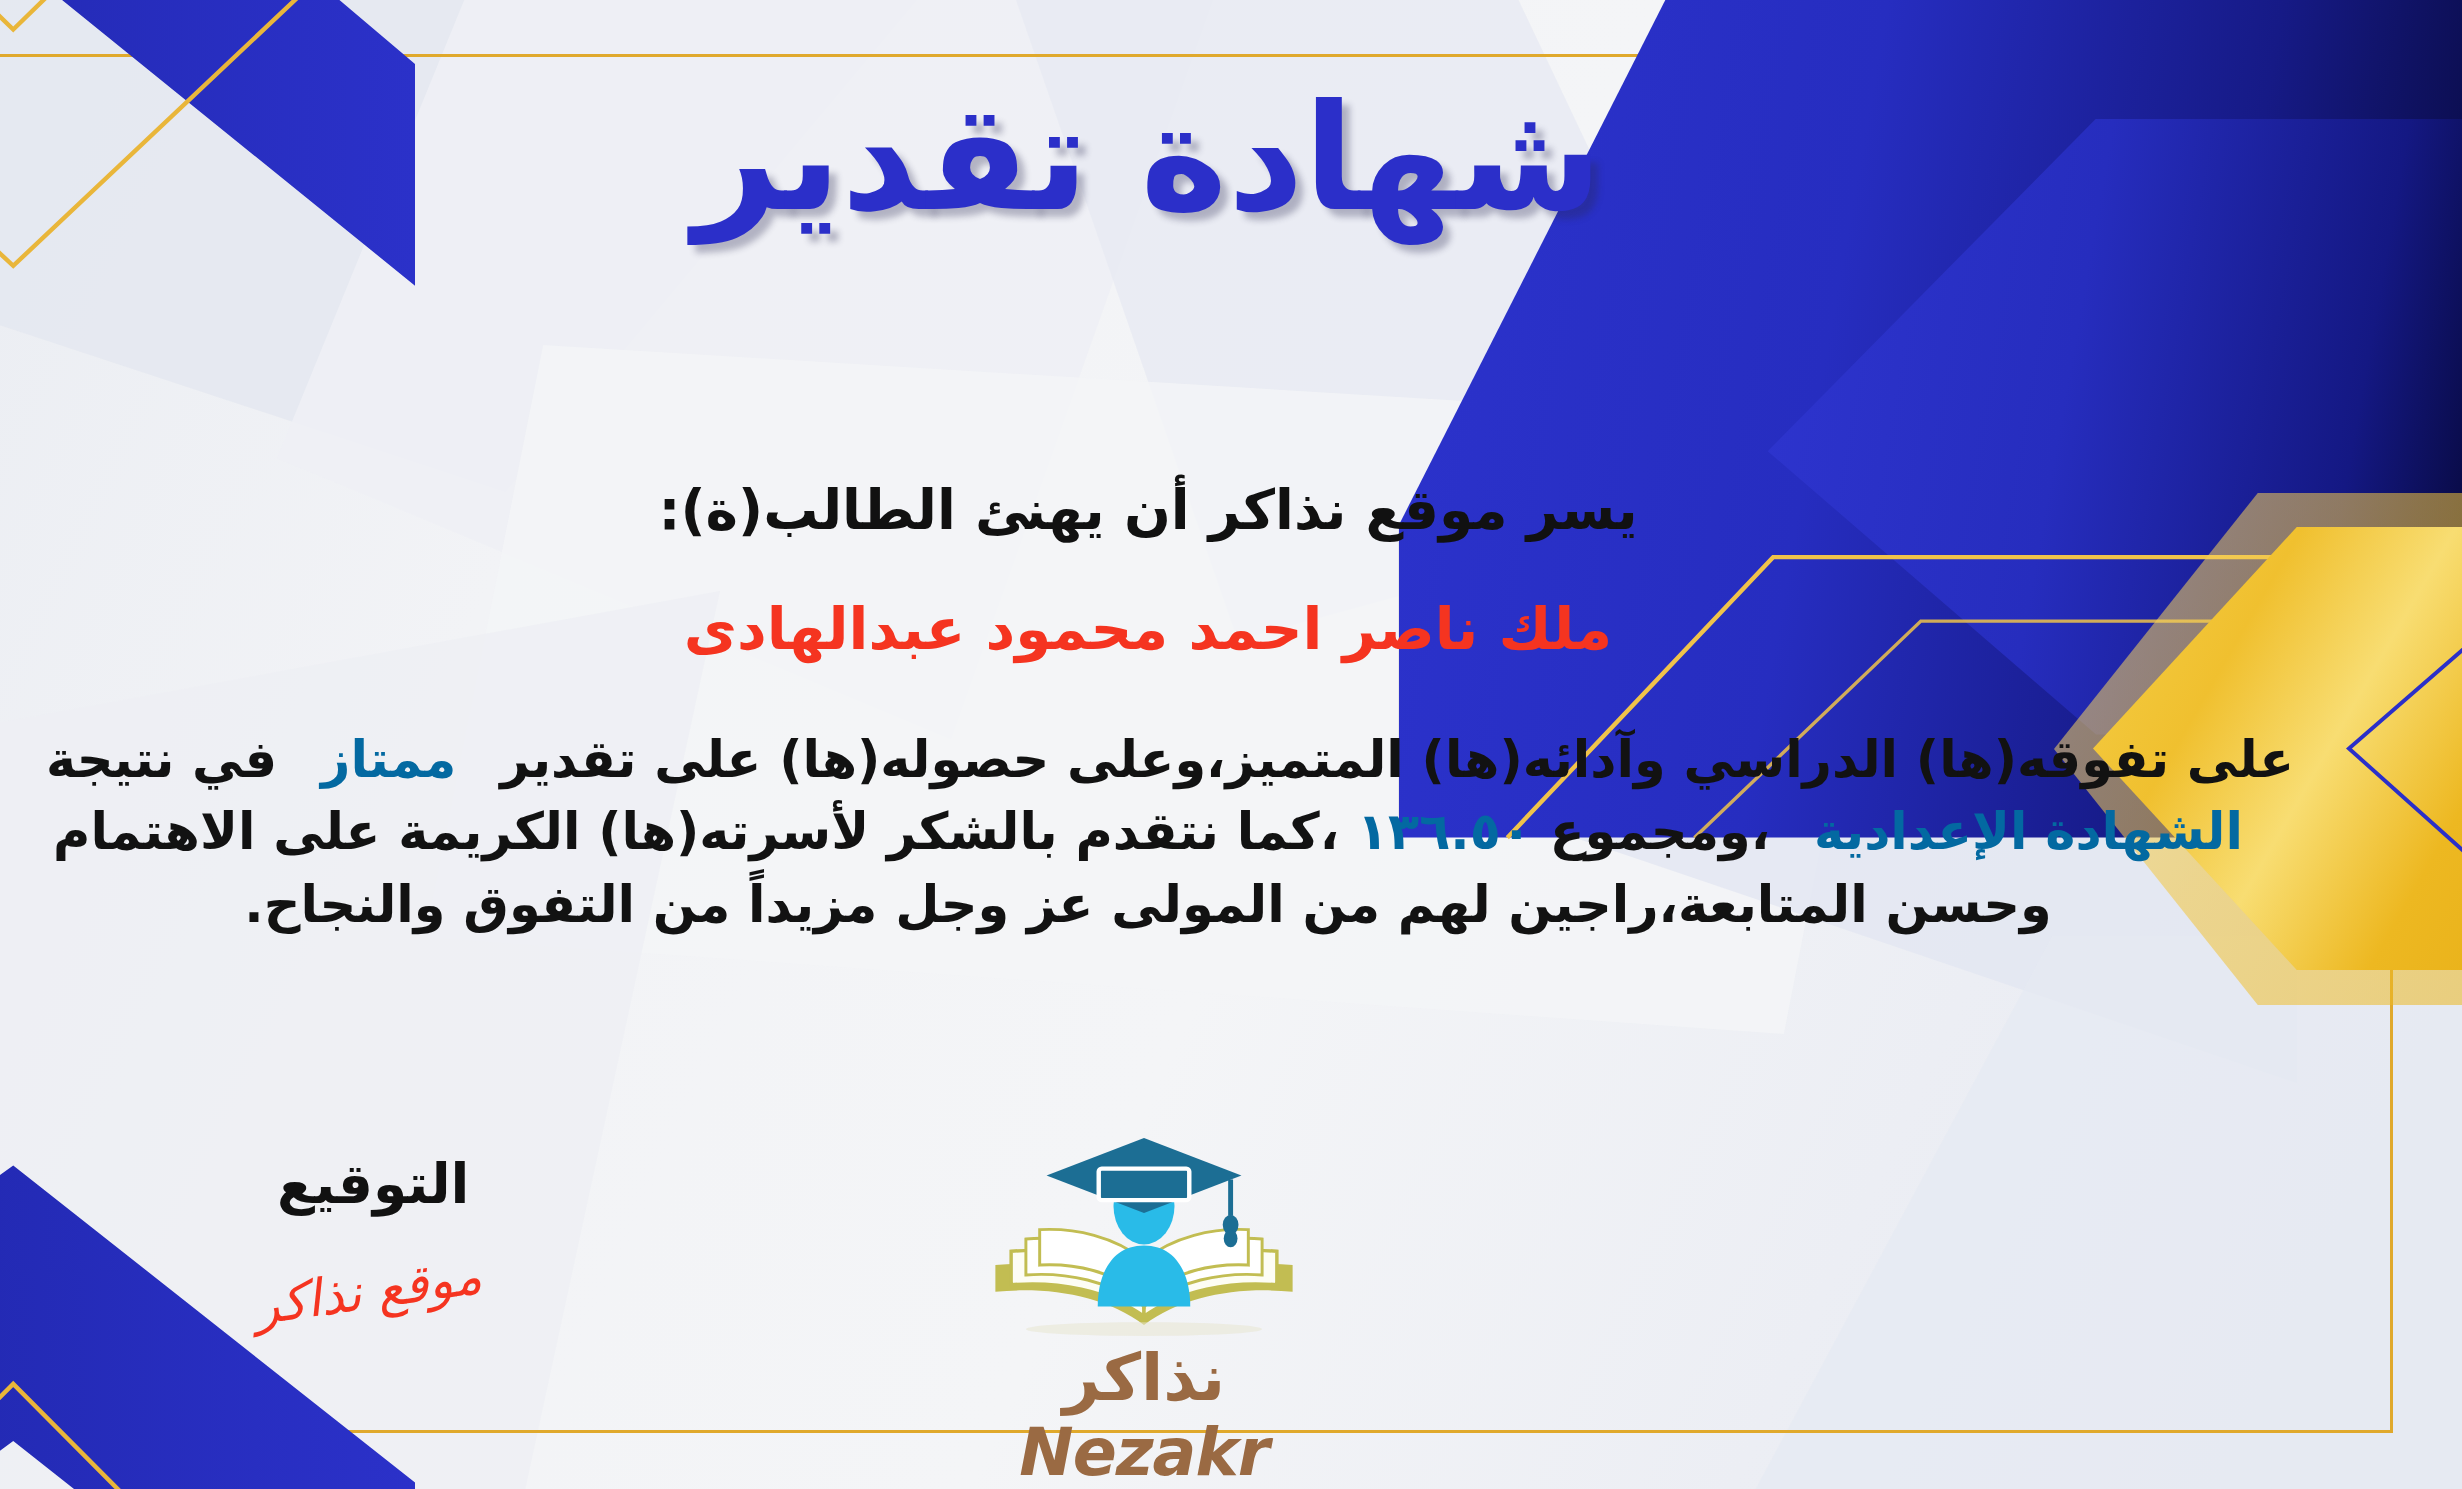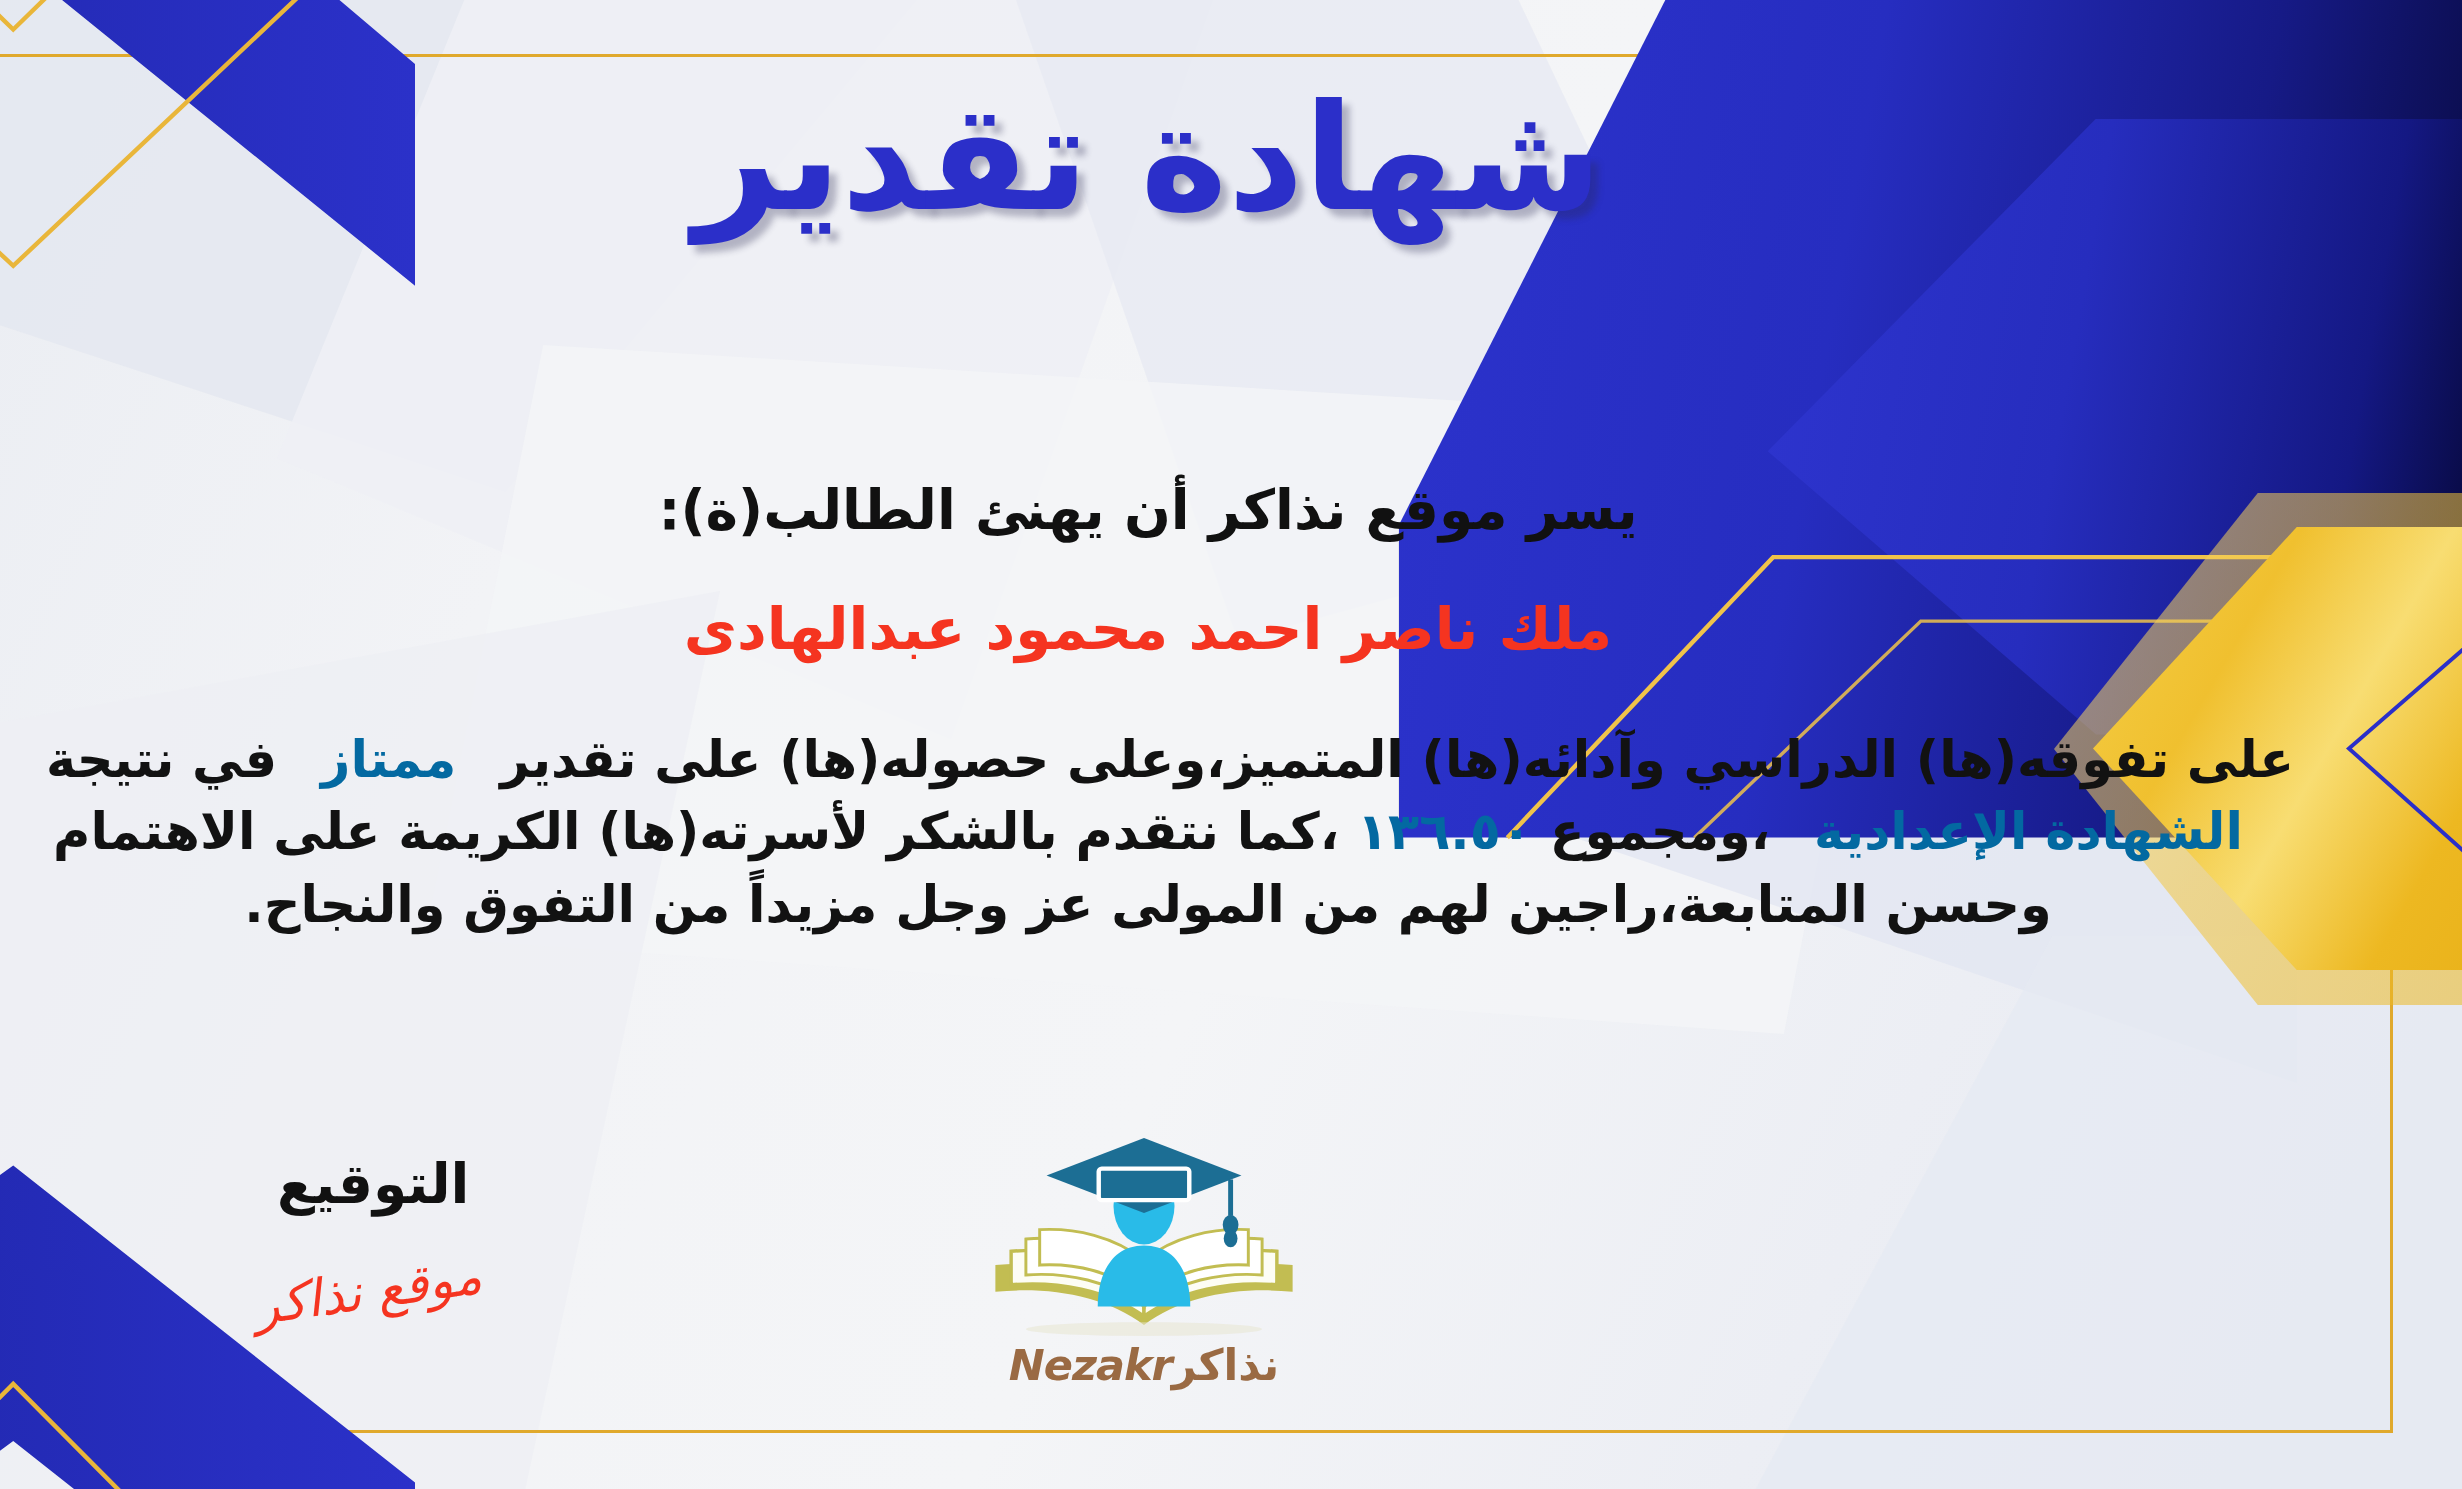--- a/index.html
+++ b/index.html
@@ -235,21 +235,21 @@
   }
   .logo svg { display: block; }
   .logo-text {
     position: absolute;
     left: 0; top: 207px;
     width: 374px;
     text-align: center;
     direction: rtl;
     color: #9a6a43;
     font-weight: 700;
-    font-size: 43px;
+    font-size: 65px;
     letter-spacing: -1px;
     font-family: "DejaVu Sans", "Liberation Sans", sans-serif;
   }
   .logo-text .latin { direction: ltr; display: inline-block; font-style: italic; }
 </style>
 </head>
 <body>
 
 <div class="certificate">
 

